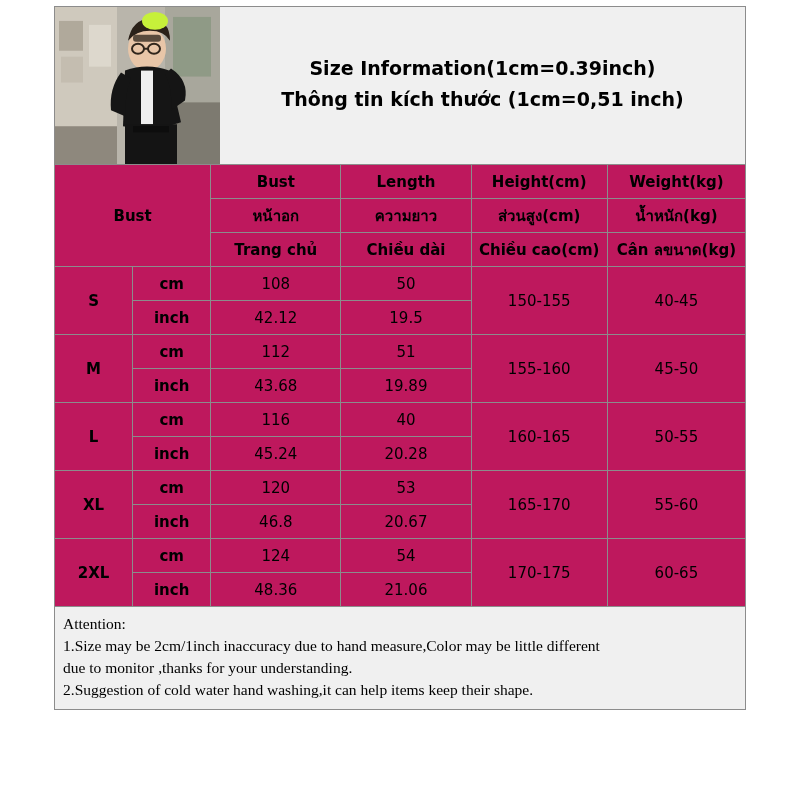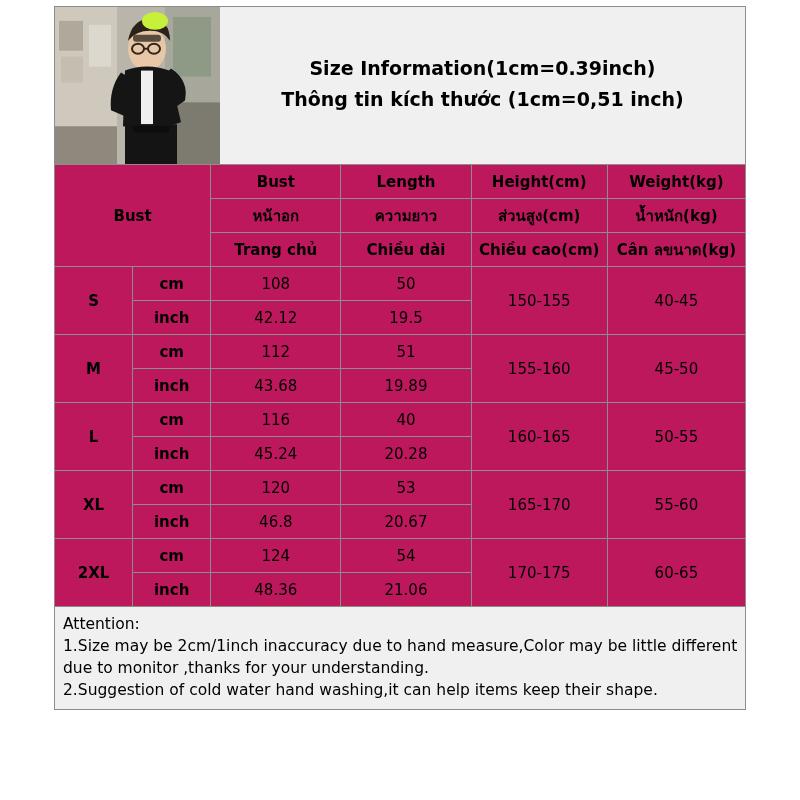--- a/index.html
+++ b/index.html
@@ -110,21 +110,21 @@
     margin: 0 54px;
     width: 692px;
     box-sizing: border-box;
     border: 1px solid #8c8c8c;
     border-top: none;
     background: #f0f0f0;
     padding: 6px 8px 8px 8px;
     font-size: 15.5px;
     line-height: 22px;
   }
-  .attention div { white-space: nowrap; }
+  .attention div { white-space: nowrap; font-family: Liberation Serif, serif; }
 </style>
 </head>
 <body>
 
 <div class="page">
 
   <div class="header">
     <div class="photo">
       <svg viewBox="0 0 165 158" preserveAspectRatio="none">
         <rect x="0" y="0" width="165" height="158" fill="#b9b5ab"></rect>

